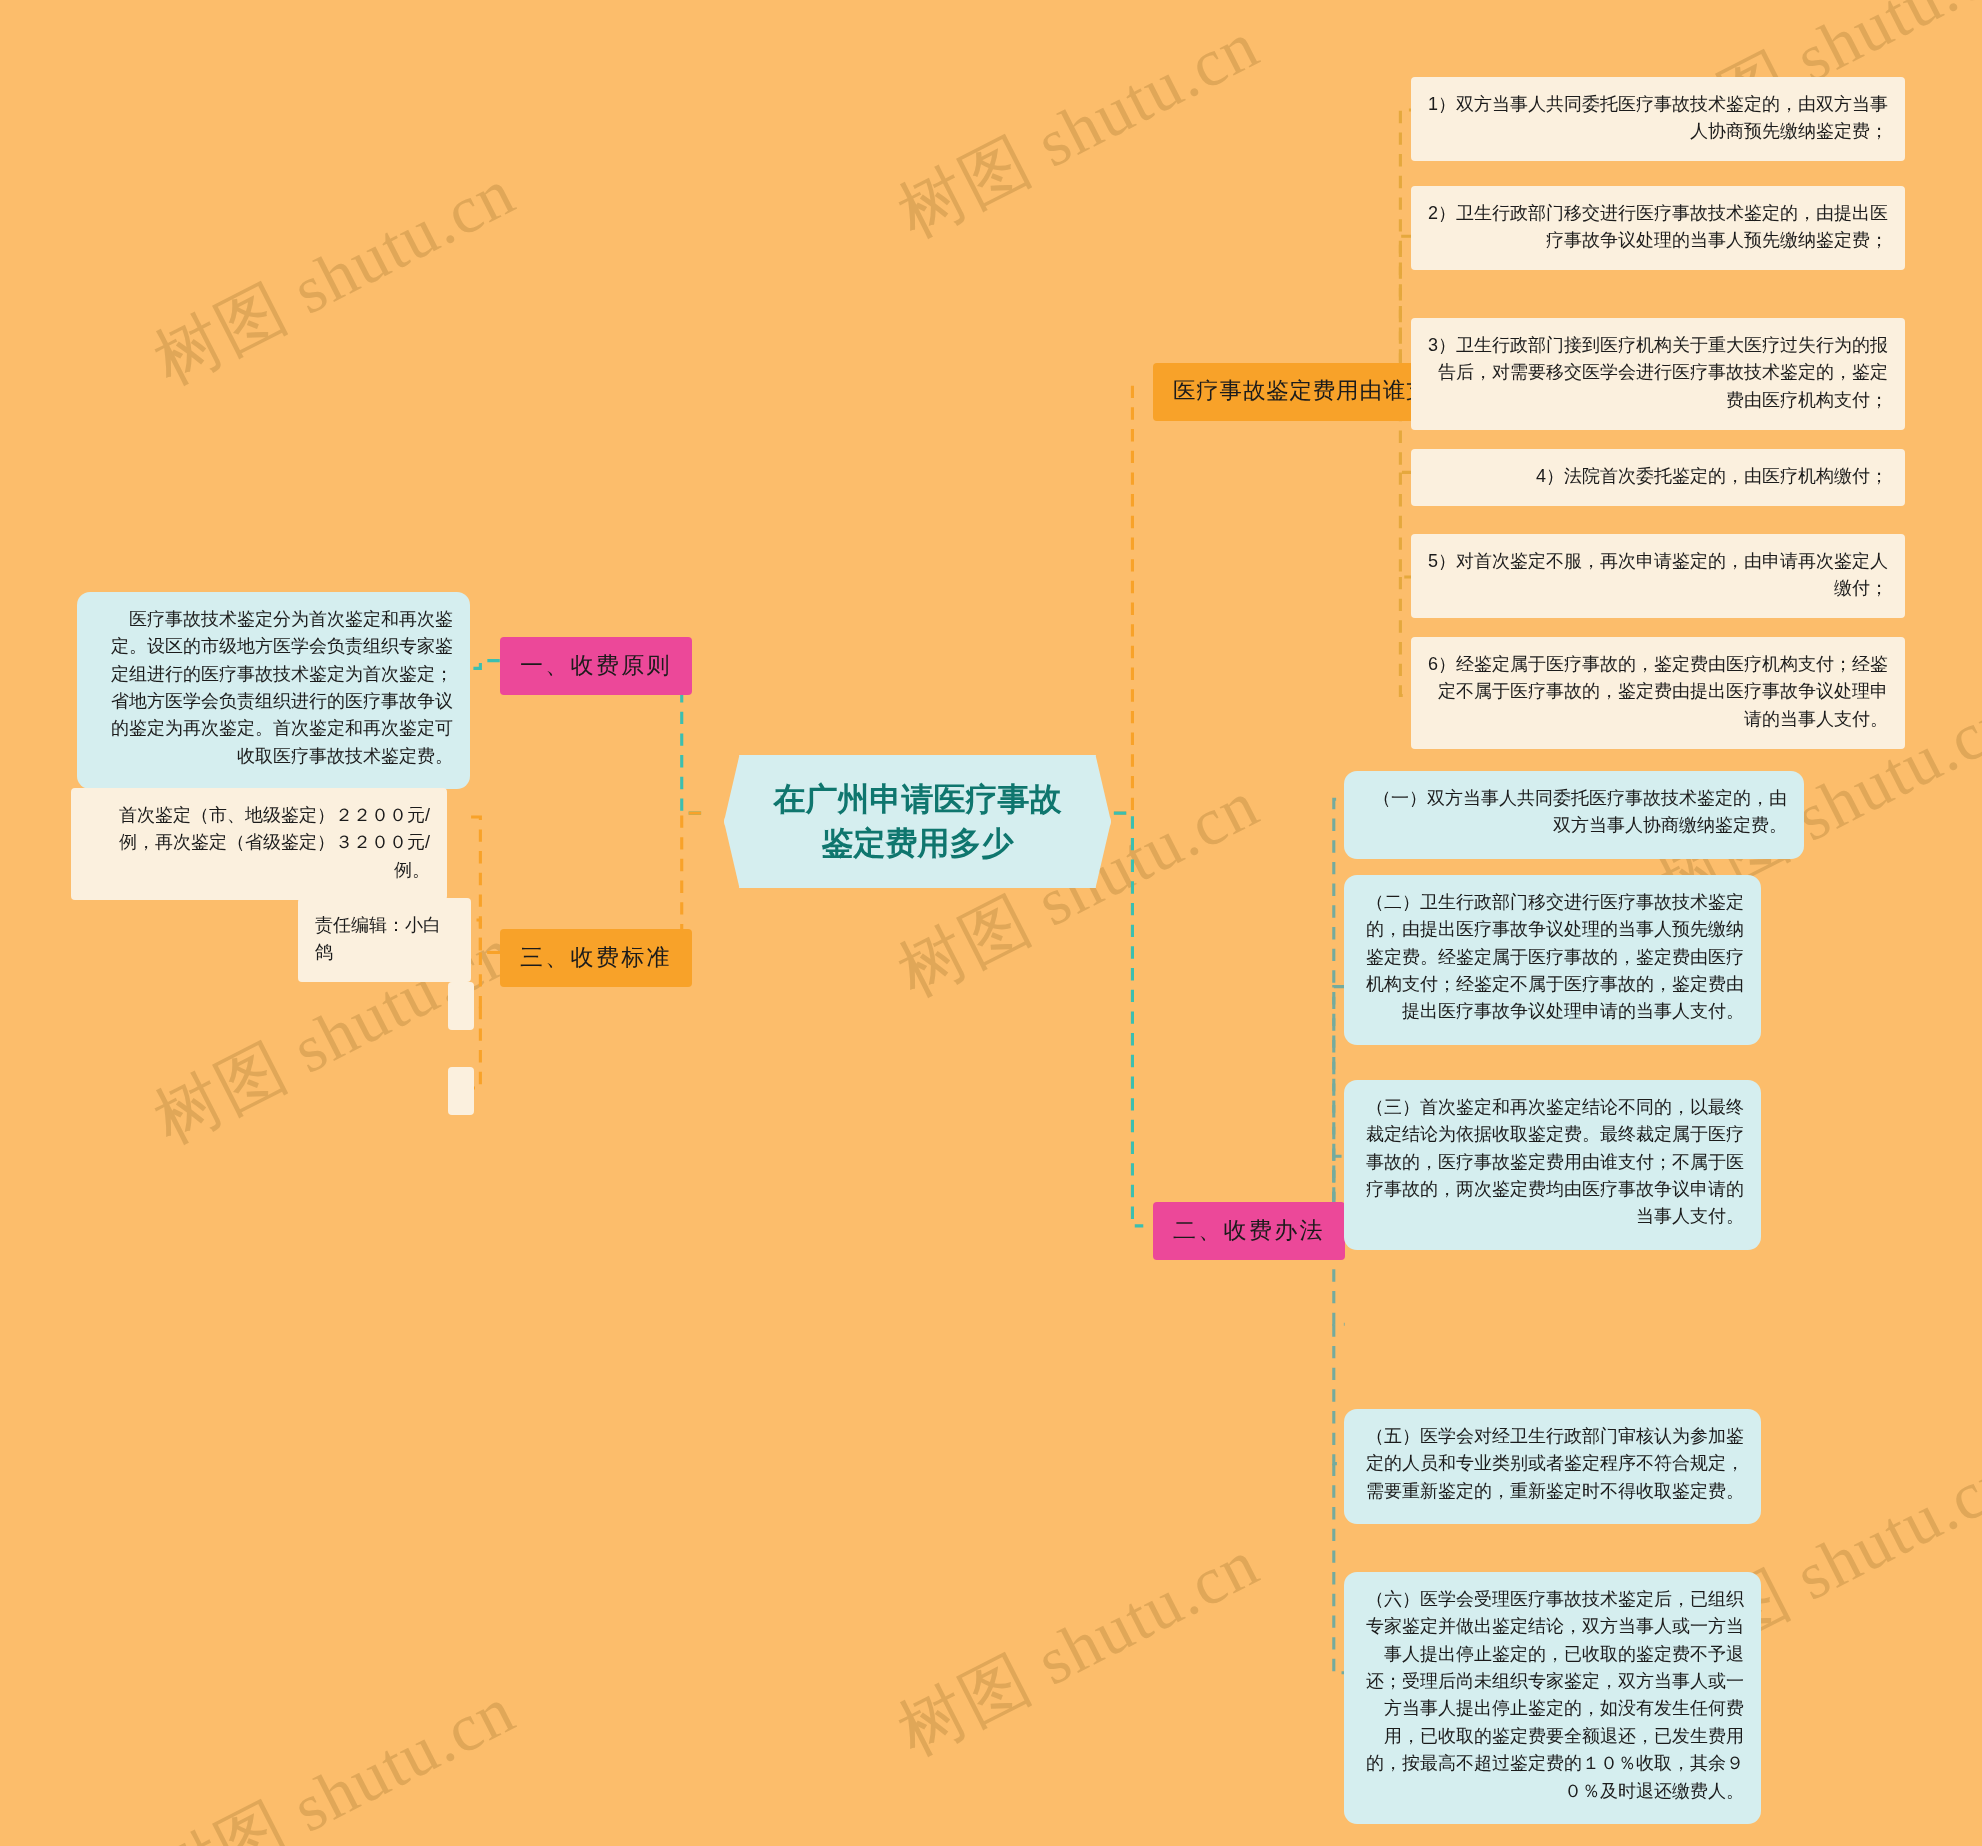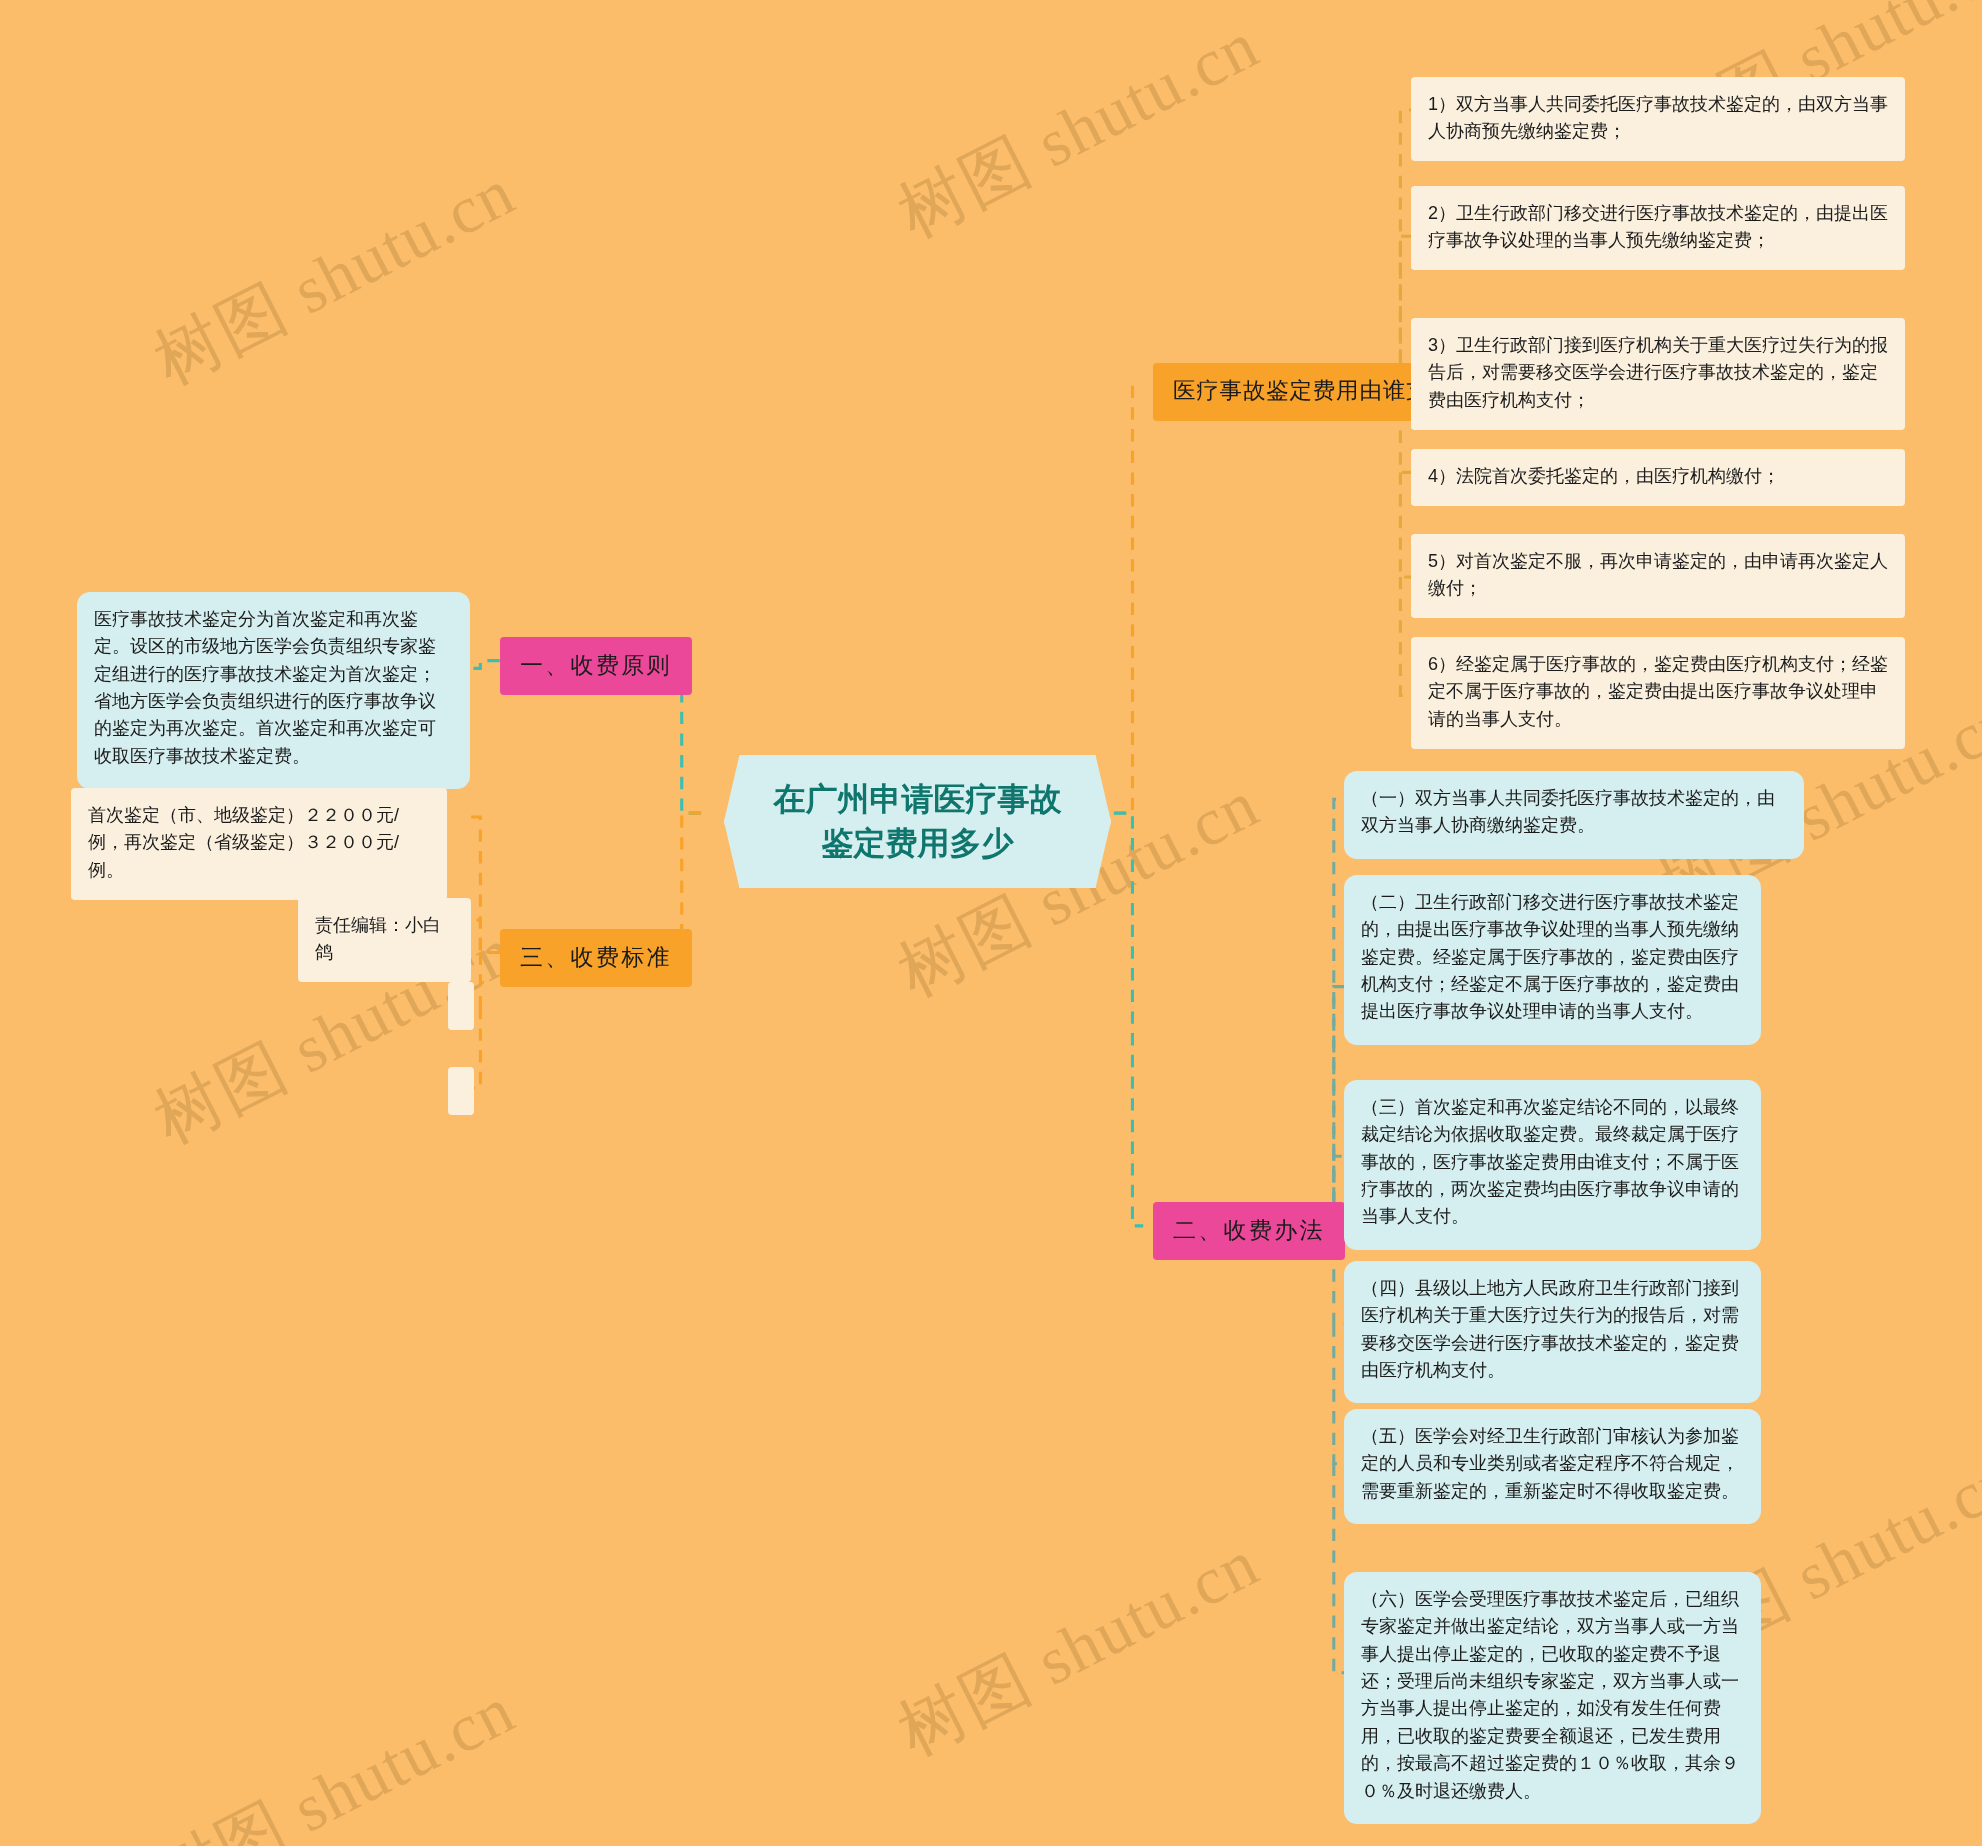--- a/index.html
+++ b/index.html
@@ -49,20 +49,21 @@
   .node {
     position: absolute;
     z-index: 4;
   }
 
   
   .box {
     border-radius: 4.6px;
     line-height: 1.52;
     color: #1b1b1b;
+    text-align: right;
   }
 
   
   .central {
     background: #d5eeef;
     color: #0f766e;
     font-size: 32px;
     line-height: 1.36;
     text-align: center;
     padding: 23px 45px;
@@ -222,23 +223,20 @@
   </div>
 
   <div class="node" style="left:1344px; top:875px; width:417px;">
     <div class="card-cyan box">（二）卫生行政部门移交进行医疗事故技术鉴定的，由提出医疗事故争议处理的当事人预先缴纳鉴定费。经鉴定属于医疗事故的，鉴定费由医疗机构支付；经鉴定不属于医疗事故的，鉴定费由提出医疗事故争议处理申请的当事人支付。</div>
   </div>
 
   <div class="node" style="left:1344px; top:1080px; width:417px;">
     <div class="card-cyan box">（三）首次鉴定和再次鉴定结论不同的，以最终裁定结论为依据收取鉴定费。最终裁定属于医疗事故的，医疗事故鉴定费用由谁支付；不属于医疗事故的，两次鉴定费均由医疗事故争议申请的当事人支付。</div>
   </div>
 
-  <div class="node" style="left:1344px; top:1261px; width:417px;">
-    <div class="card-cyan box">（四）县级以上地方人民政府卫生行政部门接到医疗机构关于重大医疗过失行为的报告后，对需要移交医学会进行医疗事故技术鉴定的，鉴定费由医疗机构支付。</div>
-  </div>
 
   <div class="node" style="left:1344px; top:1409px; width:417px;">
     <div class="card-cyan box">（五）医学会对经卫生行政部门审核认为参加鉴定的人员和专业类别或者鉴定程序不符合规定，需要重新鉴定的，重新鉴定时不得收取鉴定费。</div>
   </div>
 
   <div class="node" style="left:1344px; top:1572px; width:417px;">
     <div class="card-cyan box">（六）医学会受理医疗事故技术鉴定后，已组织专家鉴定并做出鉴定结论，双方当事人或一方当事人提出停止鉴定的，已收取的鉴定费不予退还；受理后尚未组织专家鉴定，双方当事人或一方当事人提出停止鉴定的，如没有发生任何费用，已收取的鉴定费要全额退还，已发生费用的，按最高不超过鉴定费的１０％收取，其余９０％及时退还缴费人。</div>
   </div>
 
 </div>

